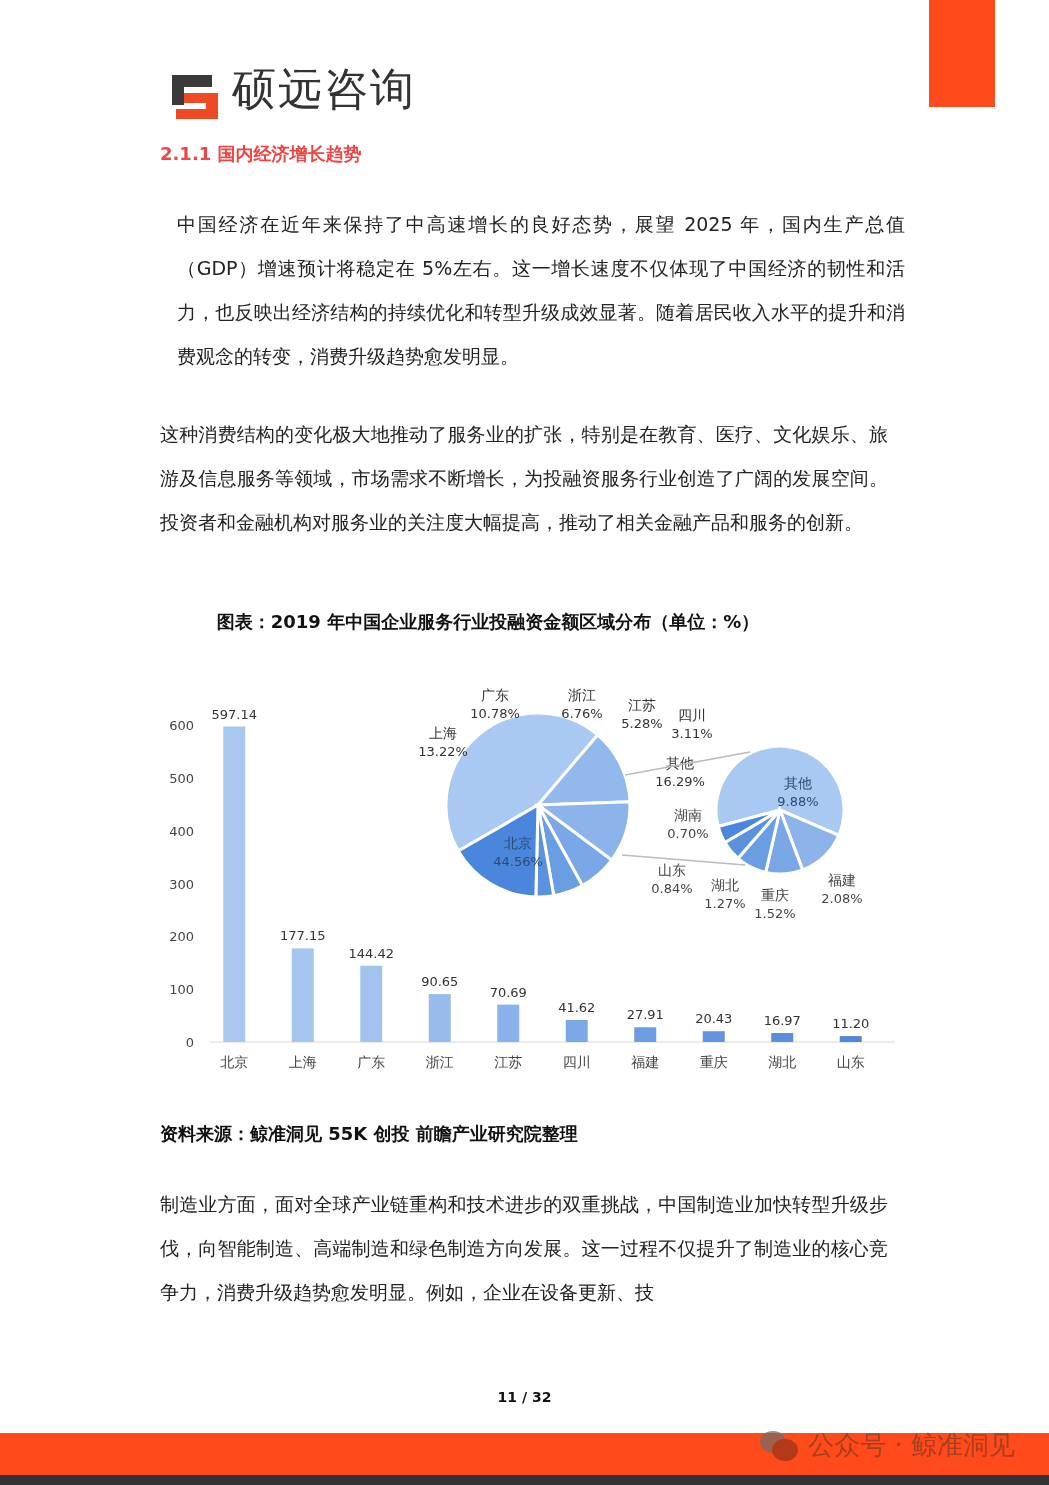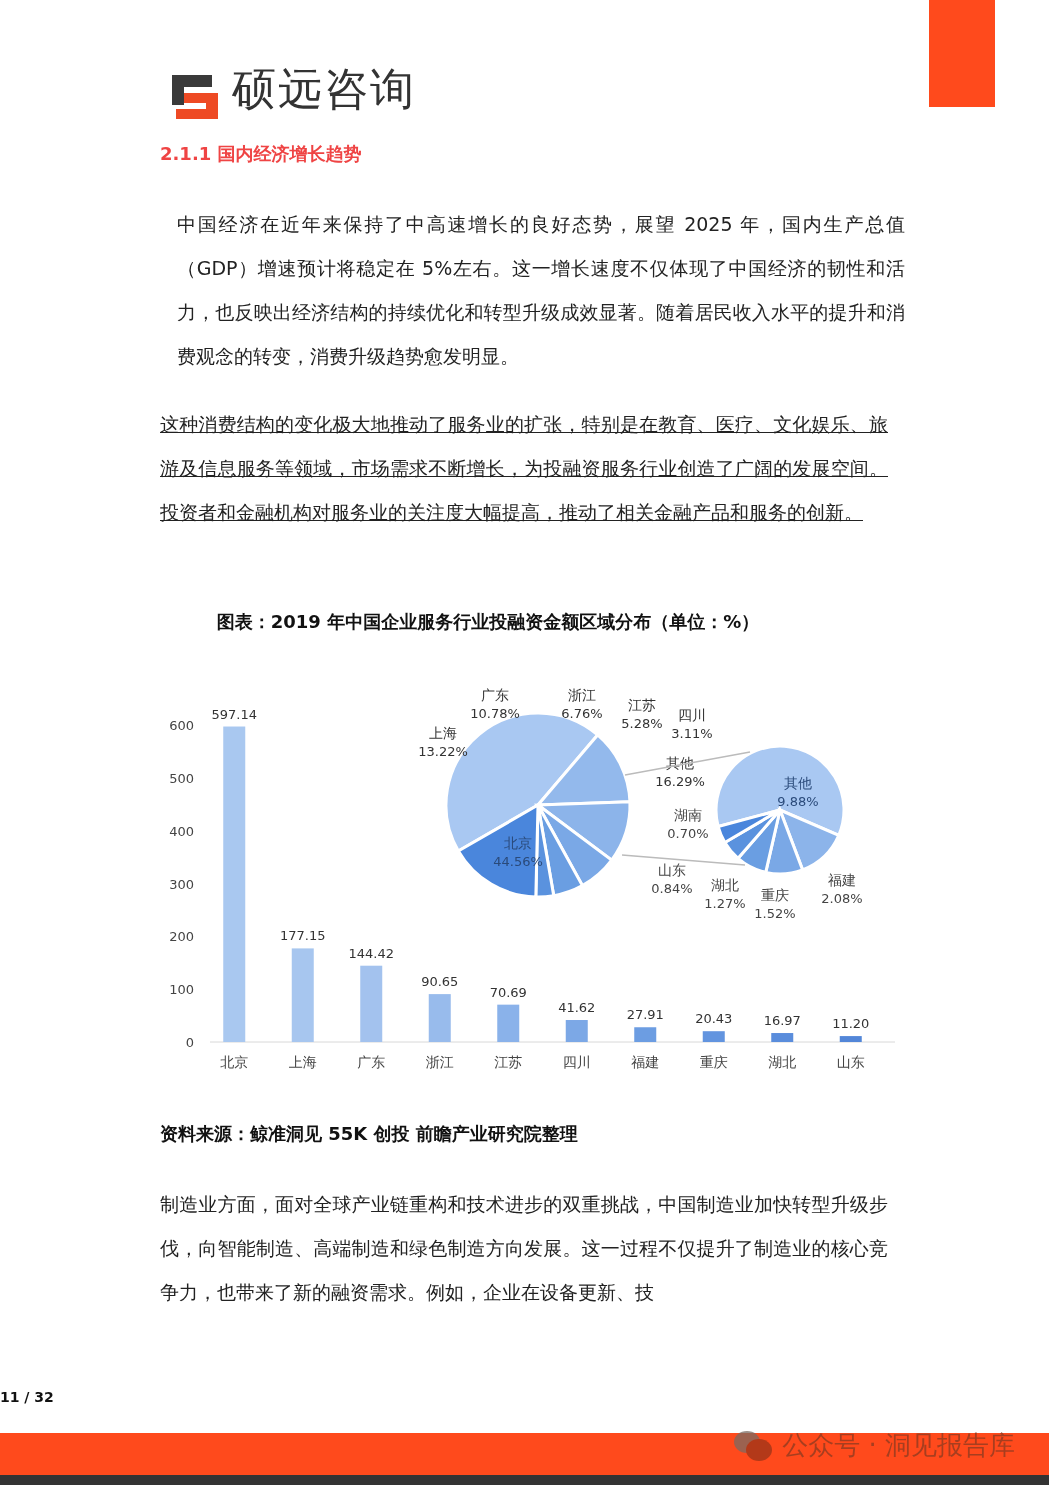--- a/index.html
+++ b/index.html
@@ -10,26 +10,26 @@
   .logo-mark { width:48px; height:44px; position:relative; margin-right:12px; }
   .logo-mark .a { position:absolute; left:0; top:0; width:40px; height:12px; background:#3a3a3a; }
   .logo-mark .b { position:absolute; left:0; top:0; width:12px; height:30px; background:#3a3a3a; }
   .logo-mark .c { position:absolute; left:12px; top:18px; width:34px; height:10px; background:#ee4a24; }
   .logo-mark .d { position:absolute; left:34px; top:18px; width:12px; height:26px; background:#ee4a24; }
   .logo-mark .e { position:absolute; left:4px; top:34px; width:42px; height:10px; background:#ee4a24; }
   .logo-text { font-size:44px; color:#333; letter-spacing:2px; font-weight:500; }
   .section-title { position:absolute; left:160px; top:142px; font-size:18px; font-weight:bold; color:#ef4444; }
   .para { position:absolute; left:160px; width:728px; font-size:19px; line-height:44px; color:#222; text-align:justify; }
   .p1 { top:202px;margin-left:17px; }
-  .p2 { top:402px;text-decoration:underline; }
+  .p2 { top:412px; }
   .p3 { top:1182px; }
   .chart-title { position:absolute; left:0; width:976px; top:610px; text-align:center; font-size:18px; font-weight:bold; color:#111; }
   .chart { position:absolute; left:160px; top:670px; width:740px; height:420px; }
   .source { position:absolute; left:160px; top:1122px; font-size:18px; font-weight:bold; color:#111; }
-  .page-num { position:absolute; left:0; width:1049px; top:1389px; font-size:14px; font-weight:bold; color:#111; }
+  .page-num { position:absolute; left:0; width:1049px; top:1389px; text-align:center; font-size:14px; font-weight:bold; color:#111; }
   .footer-bar { position:absolute; left:0; top:1433px; width:1049px; height:42px; background:#ff4a1c; }
   .footer-dark { position:absolute; left:0; top:1475px; width:1049px; height:10px; background:#333; }
   .wm { position:absolute; right:34px; top:1428px; display:flex; align-items:center; font-size:26px; color:#8a3a20; opacity:0.75; }
   .wm-icon { width:38px; height:30px; position:relative; margin-right:10px; }
   .wm-icon .b1 { position:absolute; left:0; top:0; width:26px; height:22px; border-radius:50%; background:#7a6a62; }
   .wm-icon .b2 { position:absolute; left:12px; top:8px; width:26px; height:22px; border-radius:50%; background:#9a3418; }
   svg text { font-family:"DejaVu Sans", "Liberation Sans", sans-serif; }
 </style>
 </head>
 <body>
@@ -133,25 +133,25 @@
       <text x="512" y="223" text-anchor="middle" font-size="13" fill="#444">0.84%</text>
       <text x="528" y="150" text-anchor="middle" font-size="14" fill="#444">湖南</text>
       <text x="528" y="168" text-anchor="middle" font-size="13" fill="#444">0.70%</text>
       <line x1="465" y1="105" x2="590" y2="82" stroke="#bbb" stroke-width="1.5"></line>
       <line x1="462" y1="185" x2="585" y2="195" stroke="#bbb" stroke-width="1.5"></line>
     </svg>
 </div>
 
 <div class="source">资料来源：鲸准洞见 55K 创投 前瞻产业研究院整理</div>
 
-<div class="para p3">制造业方面，面对全球产业链重构和技术进步的双重挑战，中国制造业加快转型升级步伐，向智能制造、高端制造和绿色制造方向发展。这一过程不仅提升了制造业的核心竞争力，也带来了新的融资需求。例如，企业在设备更新、技</div>
+<div class="para p3">制造业方面，面对全球产业链重构和技术进步的双重挑战，中国制造业加快转型升级步伐，向智能制造、高端制造和绿色制造方向发展。这一过程不仅提升了制造业的核心竞争力，消费升级趋势愈发明显。例如，企业在设备更新、技</div>
 
 <div class="page-num">11 / 32</div>
 
 <div class="footer-bar"></div>
 <div class="footer-dark"></div>
 <div class="wm">
   <div class="wm-icon">
       <div class="b1"></div>
       <div class="b2"></div>
     </div>
-  <span>公众号 · 洞见报告库</span>
+  <span>公众号 · 鲸准洞见</span>
 </div>
 
 </body></html>

